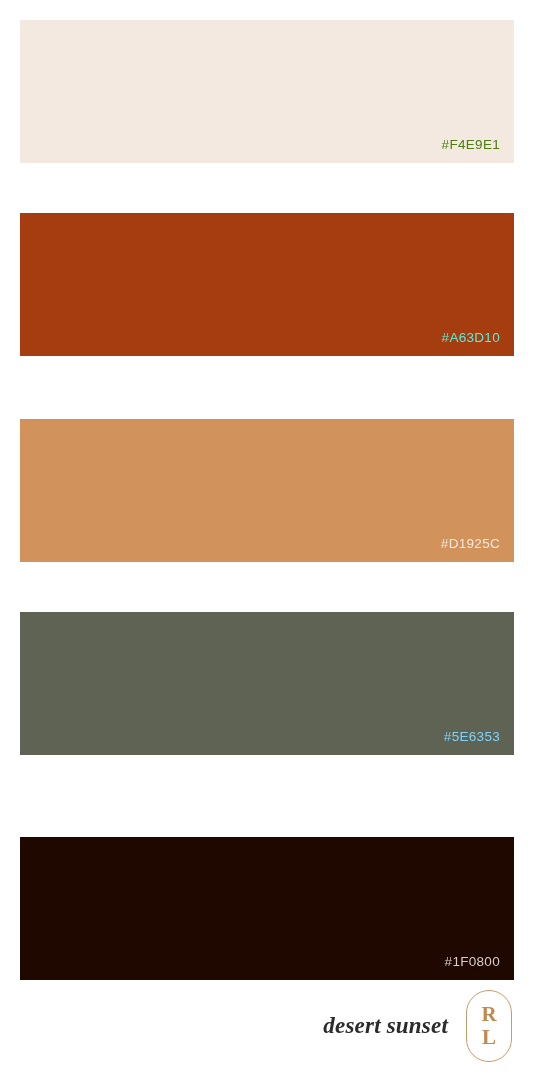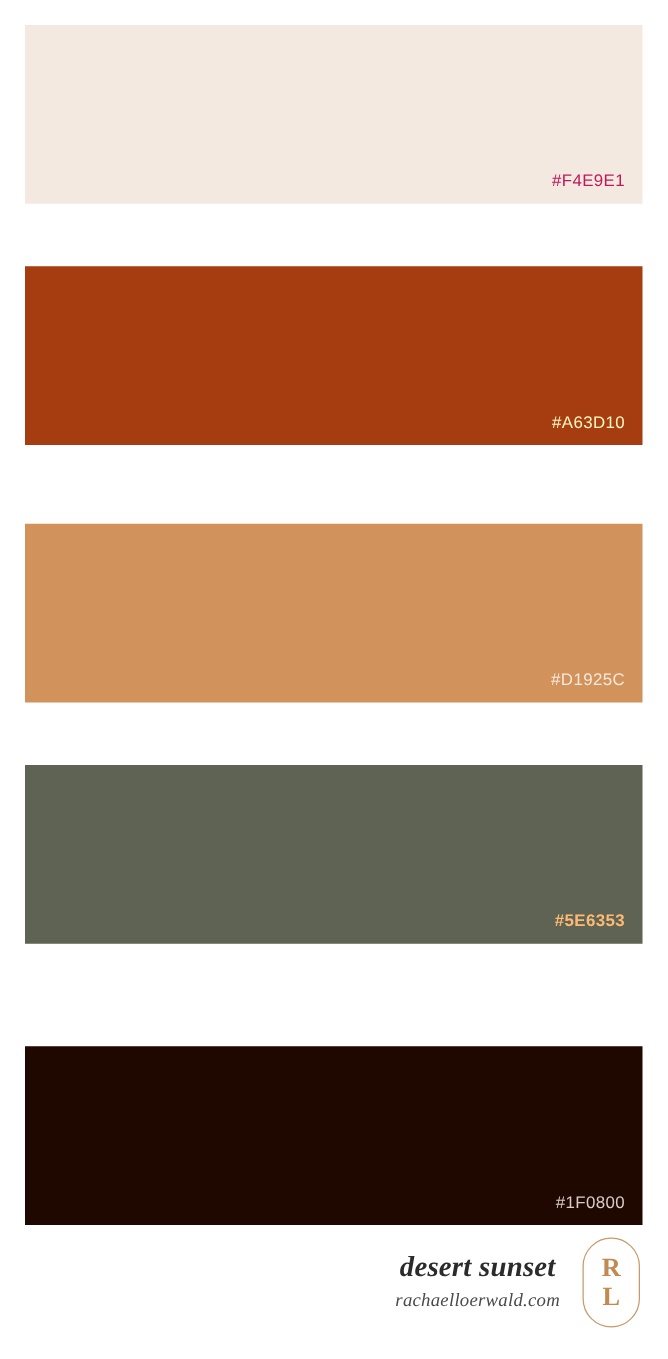--- a/index.html
+++ b/index.html
@@ -118,45 +118,44 @@
   }
 </style>
 </head>
 <body style="background-color: rgb(255, 255, 255);">
 
 <div class="palette-page">
 
   <div class="swatch-stack">
 
     <div class="swatch" style="background-color: rgb(244, 233, 225);">
-      <span class="swatch-hex" style="color: #be185d;">#F4E9E1</span>
+      <span class="swatch-hex" style="color: #4d7c0f;">#F4E9E1</span>
     </div>
 
     <div class="swatch" style="background-color: rgb(166, 61, 16);">
-      <span class="swatch-hex" style="color: #fef9c3;">#A63D10</span>
+      <span class="swatch-hex" style="color: #5eead4;">#A63D10</span>
     </div>
 
     <div class="swatch" style="background-color: rgb(209, 146, 92); margin-top: 13px;">
       <span class="swatch-hex" style="color: rgb(246, 232, 218);">#D1925C</span>
     </div>
 
     <div class="swatch" style="background-color: rgb(94, 99, 83);">
-      <span class="swatch-hex" style="color: #fdba74; font-weight: bold;">#5E6353</span>
+      <span class="swatch-hex" style="color: #7dd3fc;">#5E6353</span>
     </div>
 
     <div class="swatch" style="background-color: rgb(31, 8, 0);">
       <span class="swatch-hex" style="color: rgb(216, 204, 198);">#1F0800</span>
     </div>
 
   </div>
 
   <div class="footer">
     <div class="footer-text">
       <div class="brand-name">desert sunset</div>
-      <div class="brand-url">rachaelloerwald.com</div>
     </div>
     <div class="monogram" style="border-color: rgb(200, 154, 107);">
       <span class="monogram-letter" style="color: rgb(192, 138, 82);">R</span>
       <span class="monogram-letter" style="color: rgb(192, 138, 82);">L</span>
     </div>
   </div>
 
 </div>
 
 </body></html>

